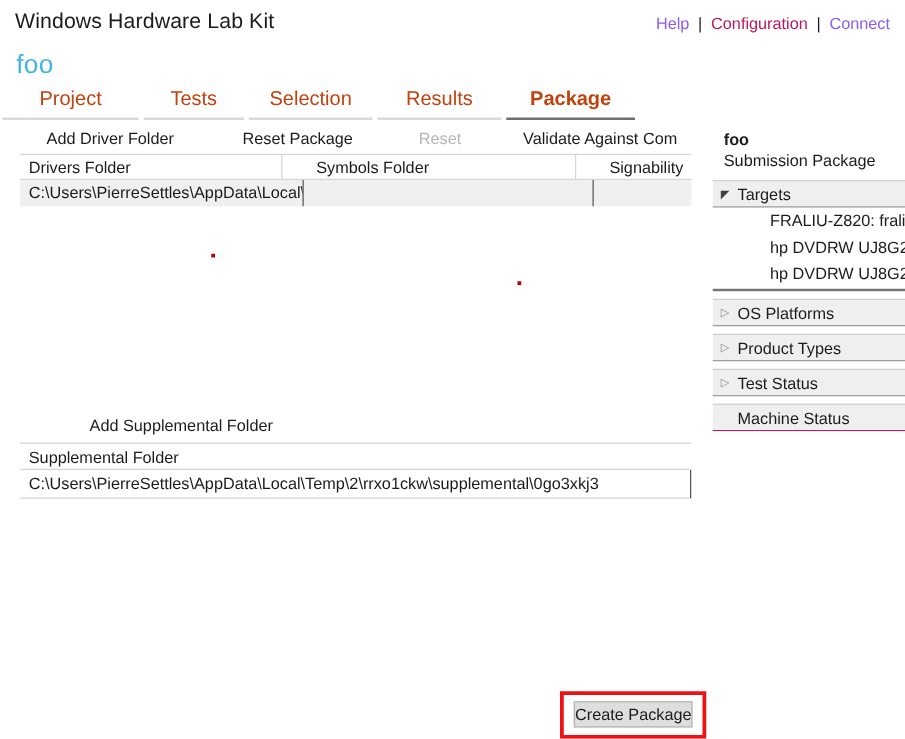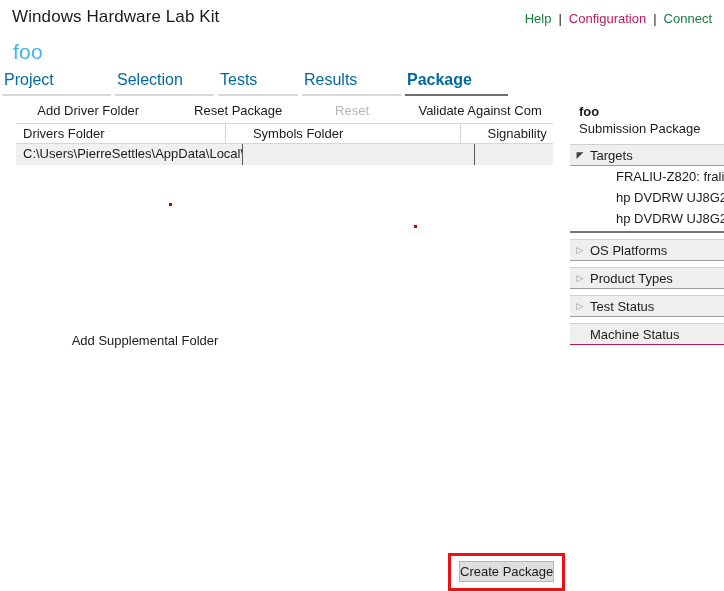--- a/index.html
+++ b/index.html
@@ -29,21 +29,21 @@
     white-space: nowrap;
   }
   .top-links {
     position: absolute;
     right: 12px; top: 11px;
     display: flex;
     align-items: center;
     font-size: 13px;
     white-space: nowrap;
   }
-  .top-links .lnk { color: #15803d; cursor: pointer; }
+  .top-links .lnk { color: #8b5cf6; cursor: pointer; }
   .top-links .lnk.disabled { color: #be185d; cursor: default; }
   .top-links .sep { color: #1a1a1a; margin: 0 7px; }
 
   
   .project-title {
     position: absolute;
     left: 13px; top: 40px;
     font-size: 21px;
     font-weight: 400;
     color: #41b6e6;
@@ -55,21 +55,22 @@
     position: absolute;
     left: 0; top: 70px;
     width: 570px;
     height: 26px;
     display: flex;
   }
   .tab {
     flex: 0 0 auto;
     position: relative;
     font-size: 16px;
-    color: #0369a1;
+    color: #c2410c;
+    text-align: center;
     padding: 0 4px;
     cursor: pointer;
     white-space: nowrap;
   }
   .tab-label { display: block; line-height: 20px; }
   .tab .rule {
     position: absolute;
     left: 2px; right: 2px;
     bottom: 0;
     height: 2px;
@@ -300,26 +301,26 @@
     <span class="lnk">Connect</span>
   </div>
 
   <div class="project-title">foo</div>
 
   <div class="tabs">
     <div class="tab tab-t0">
       <span class="tab-label">Project</span>
       <span class="rule"></span>
     </div>
+    <div class="tab tab-t2">
+      <span class="tab-label">Tests</span>
+      <span class="rule"></span>
+    </div>
     <div class="tab tab-t1">
       <span class="tab-label">Selection</span>
-      <span class="rule"></span>
-    </div>
-    <div class="tab tab-t2">
-      <span class="tab-label">Tests</span>
       <span class="rule"></span>
     </div>
     <div class="tab tab-t3">
       <span class="tab-label">Results</span>
       <span class="rule"></span>
     </div>
     <div class="tab tab-t4 active">
       <span class="tab-label">Package</span>
       <span class="rule"></span>
     </div>
@@ -342,20 +343,24 @@
       <div class="cell c-drivers">C:\Users\PierreSettles\AppData\Local\</div>
       <div class="cell c-symbols"></div>
       <div class="cell c-signability"></div>
     </div>
   </div>
 
   <div class="dot dot-a"></div>
   <div class="dot dot-b"></div>
 
   <div class="supp-toolbar">Add Supplemental Folder</div>
+  <div class="grid-supp">
+    <div class="gs-head">Supplemental Folder</div>
+    <div class="gs-row">C:\Users\PierreSettles\AppData\Local\Temp\2\rrxo1ckw\supplemental\0go3xkj3</div>
+  </div>
 
   <div class="cp-highlight"></div>
   <button class="cp-button">Create Package</button>
 
   <div class="sidebar">
     <div class="sb-title">foo</div>
     <div class="sb-subtitle">Submission Package</div>
 
     <div class="sb-section">
       <span class="sb-tri expanded">◤</span>

